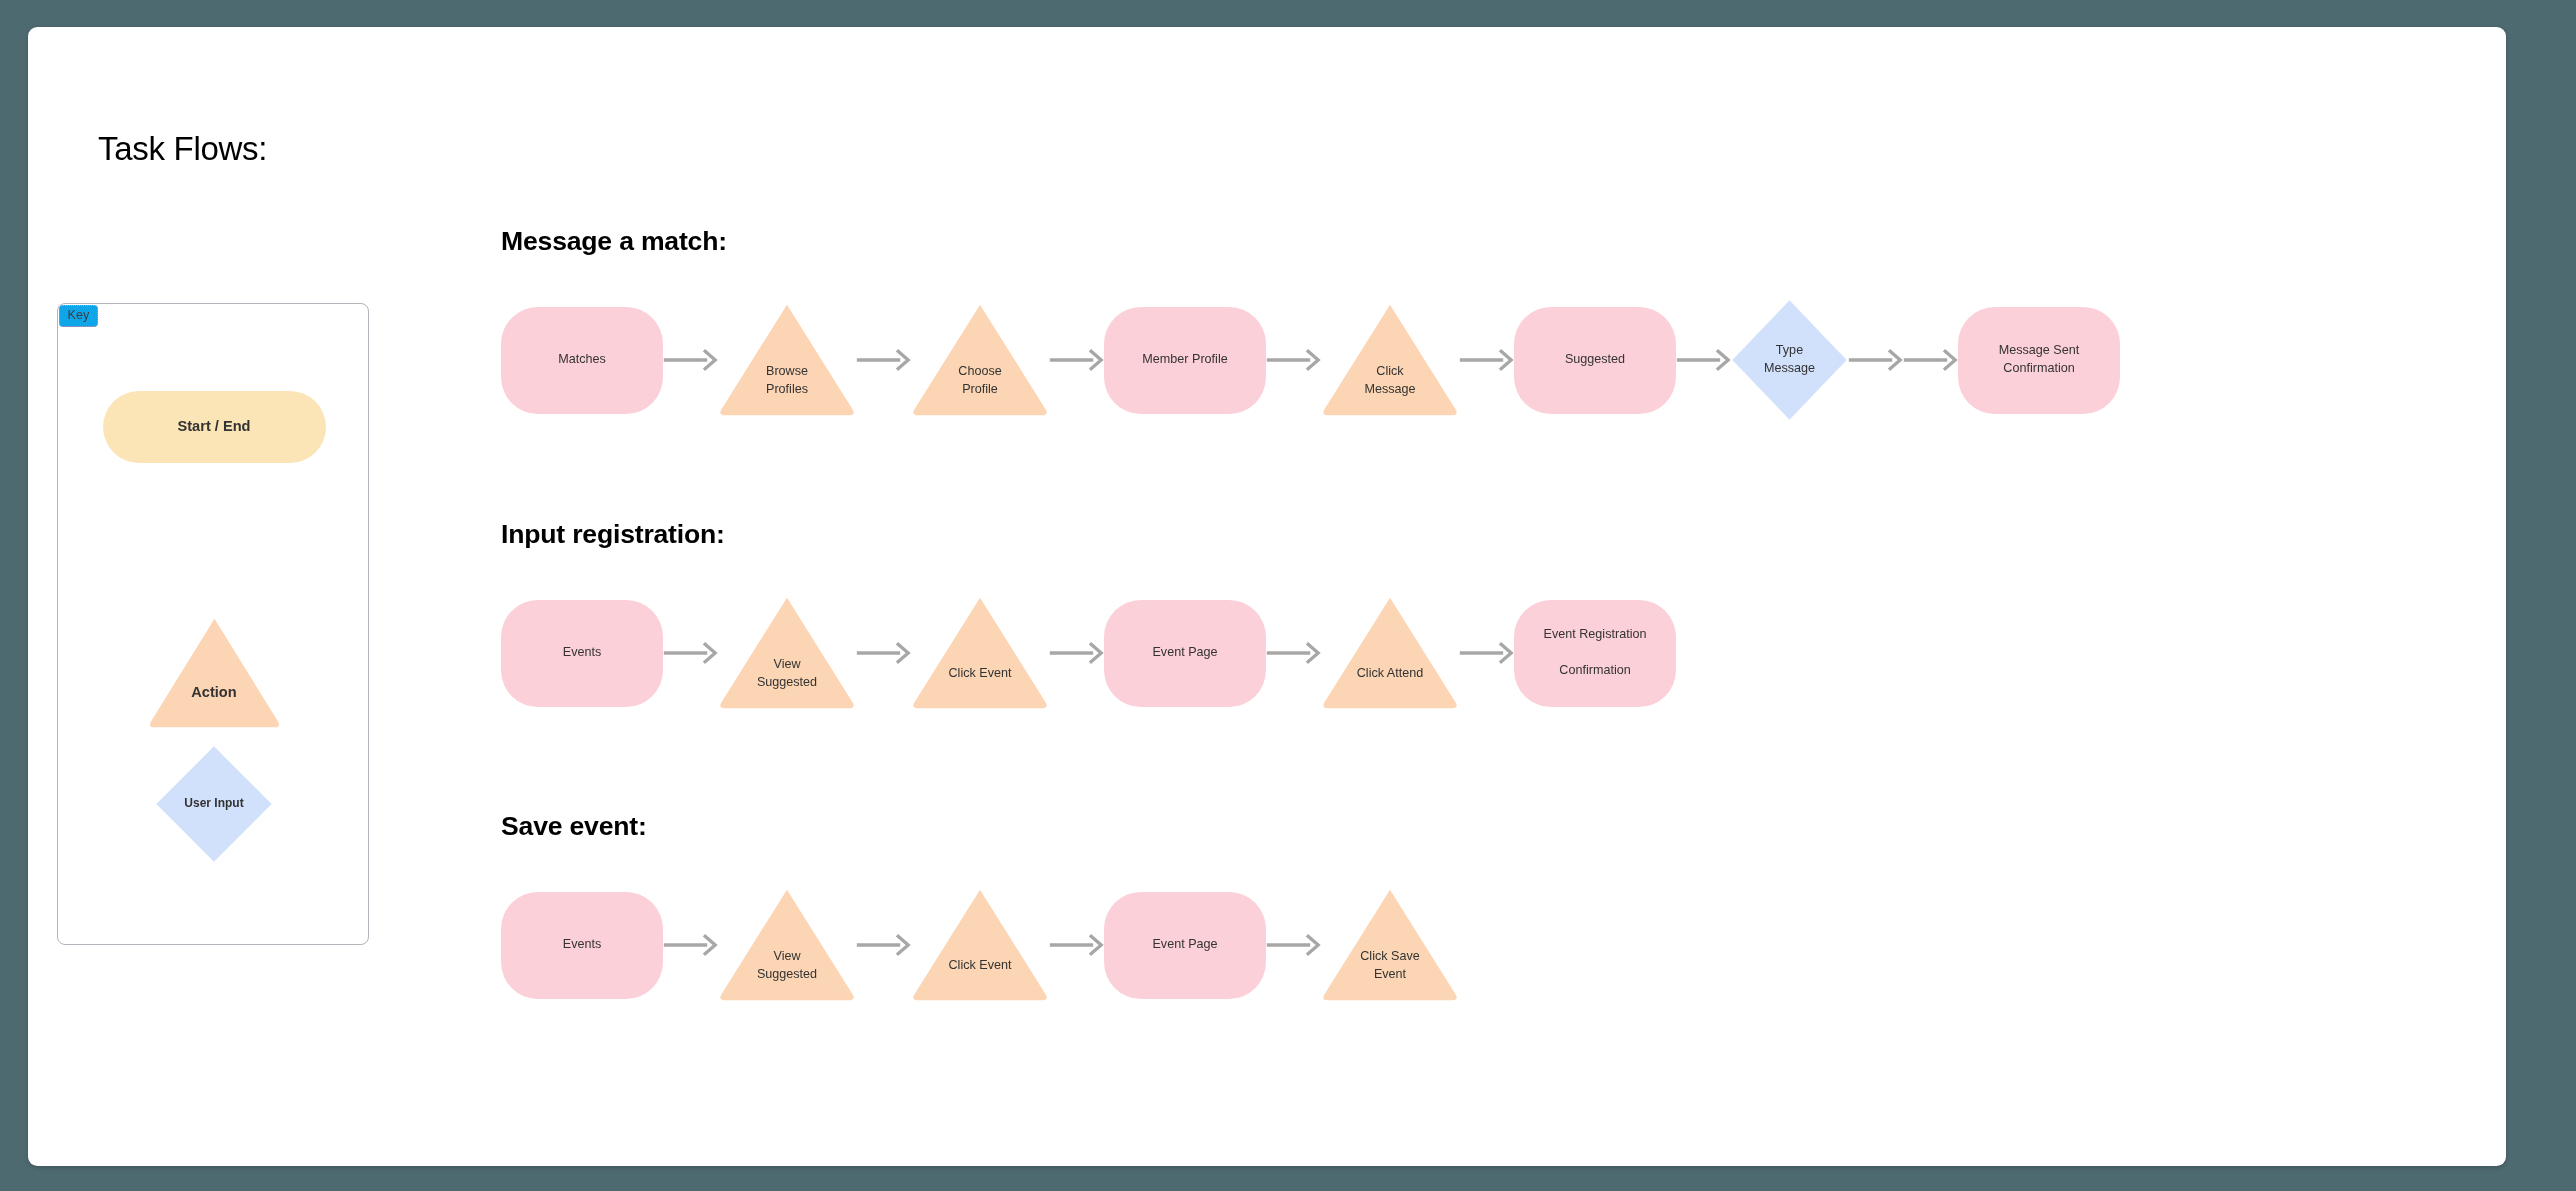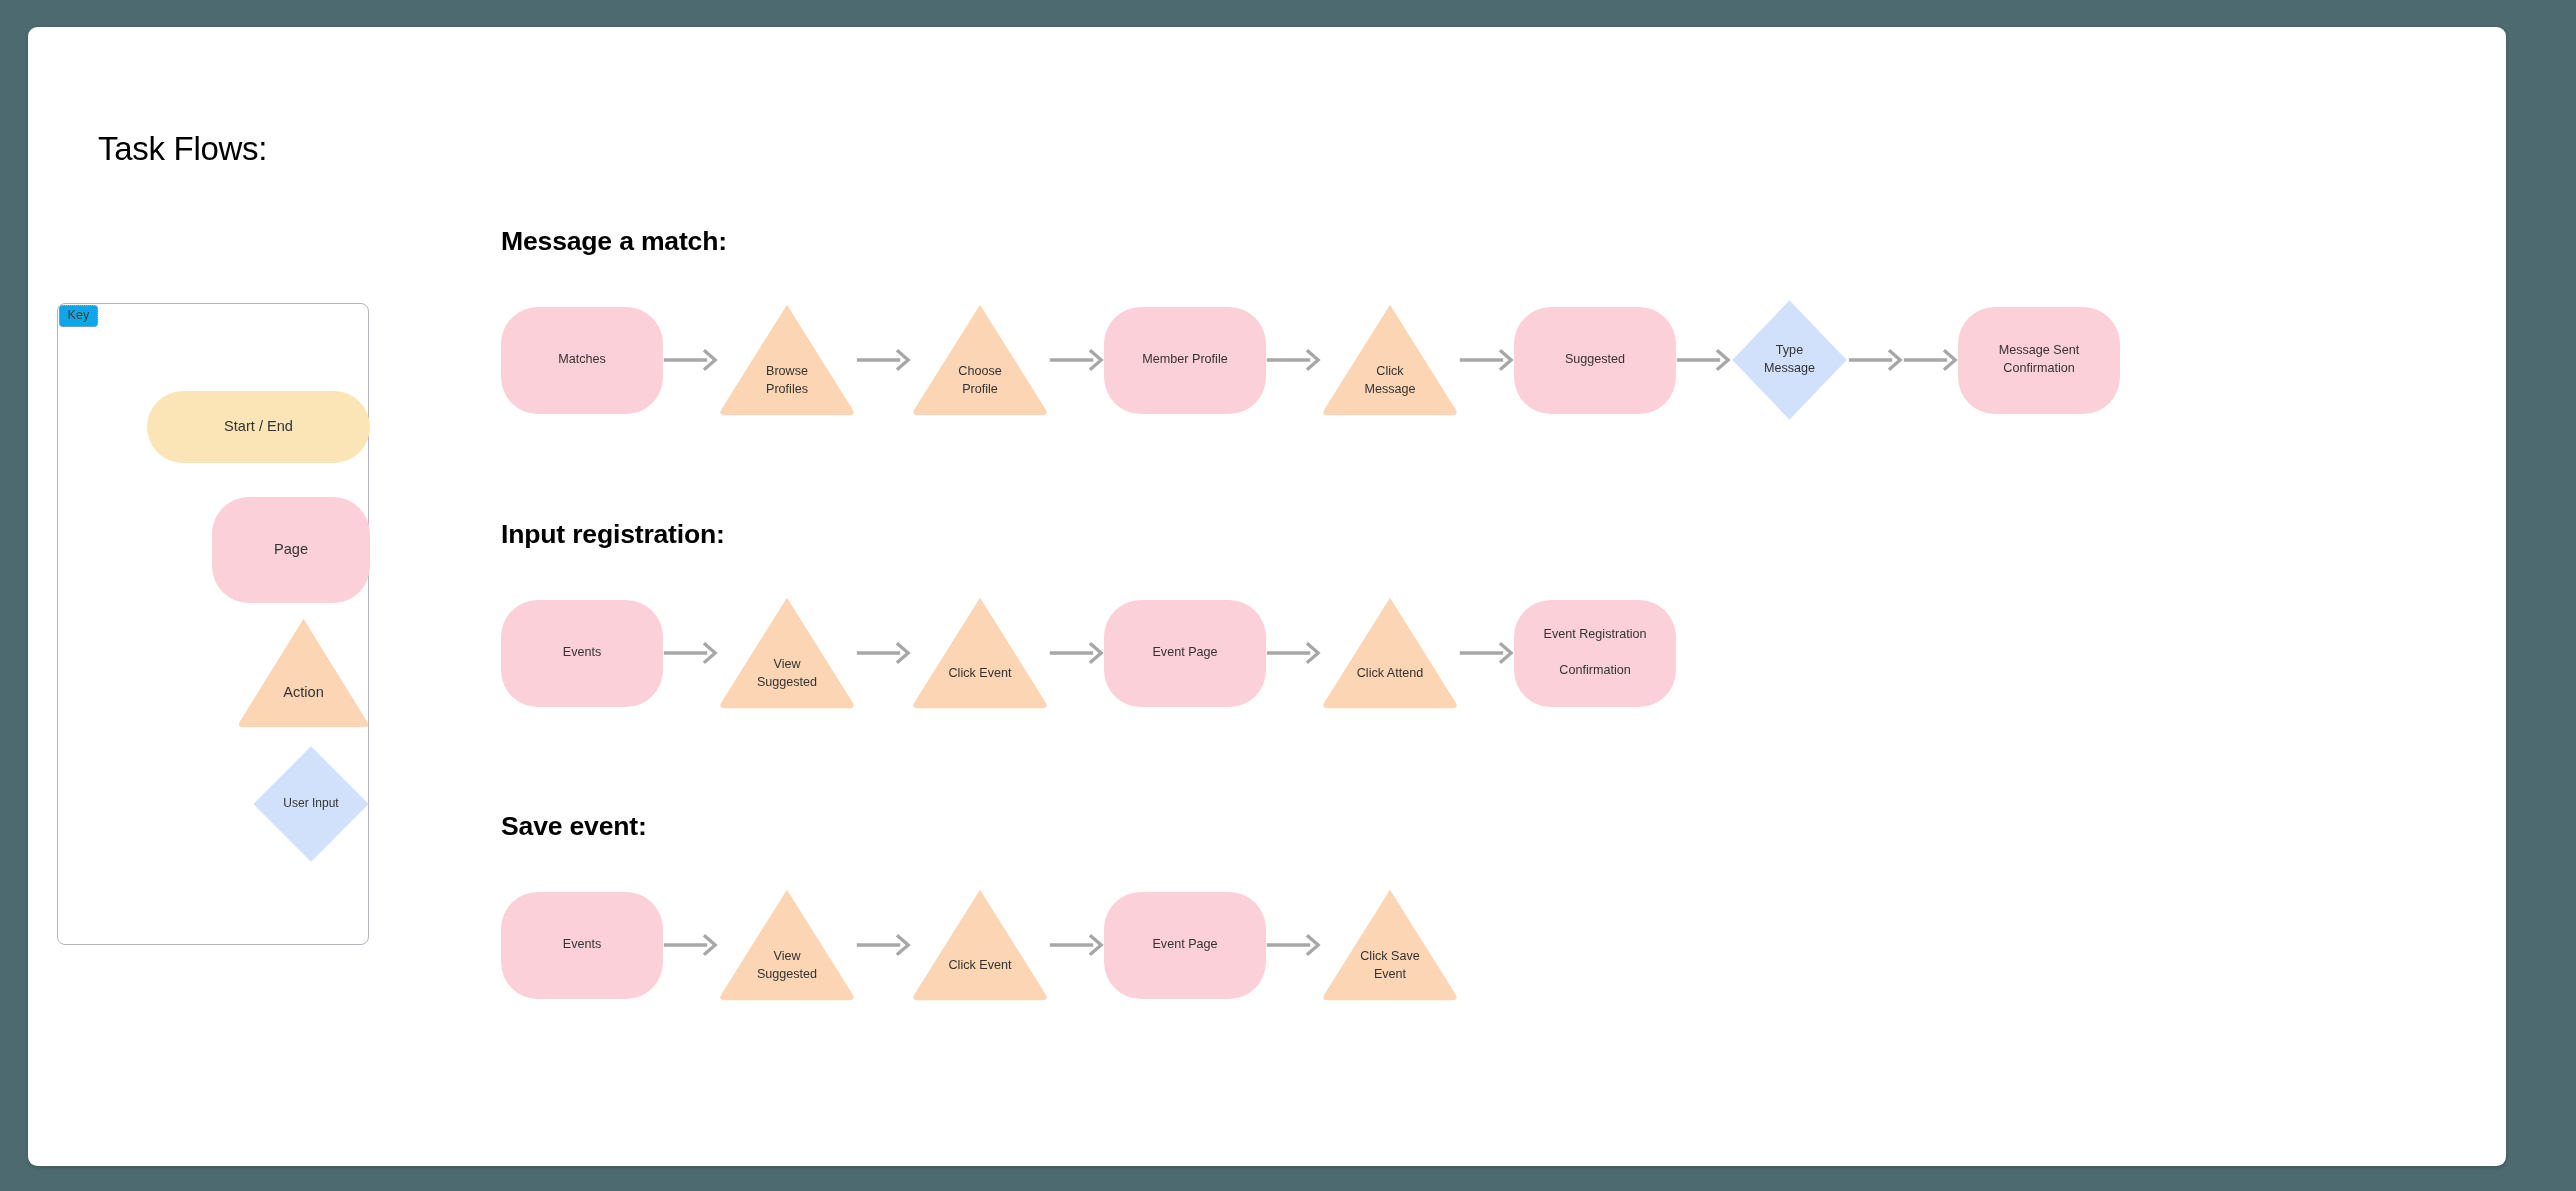--- a/index.html
+++ b/index.html
@@ -57,21 +57,22 @@
     font-size: 12.6px;
     color: #3d3d3d;
     line-height: 1;
   }
   .key-item {
     position: absolute;
     left: 0;
     width: 312px;
     display: flex;
     align-items: center;
-    justify-content: flex-end;
+    justify-content: center;
+    font-weight: bold;
   }
   #key-item-start  { top: 73px;  height: 100px; }
   #key-item-page   { top: 186px;  height: 120px; }
   #key-item-action { top: 306px;  height: 126px; }
   #key-item-input  { top: 435px;  height: 130px; }
 
   
   .shape {
     position: relative;
     display: flex;
@@ -180,25 +181,20 @@
 
   <div id="key-frame">
     <div id="key-label">Key</div>
 
     <div class="key-item" id="key-item-start">
       <div class="shape pill">
         <span class="shape-label">Start / End</span>
       </div>
     </div>
 
-    <div class="key-item" id="key-item-page">
-      <div class="shape page-rect">
-        <span class="shape-label">Page</span>
-      </div>
-    </div>
 
     <div class="key-item" id="key-item-action">
       <div class="shape tri">
         <svg viewBox="0 0 200 172" preserveAspectRatio="none" aria-hidden="true">
           <path d="M100 4 L196 160 Q200 168 190 168 L10 168 Q0 168 4 160 Z" fill="#fcd5b4"></path>
         </svg>
         <span class="shape-label">Action</span>
       </div>
     </div>
 

